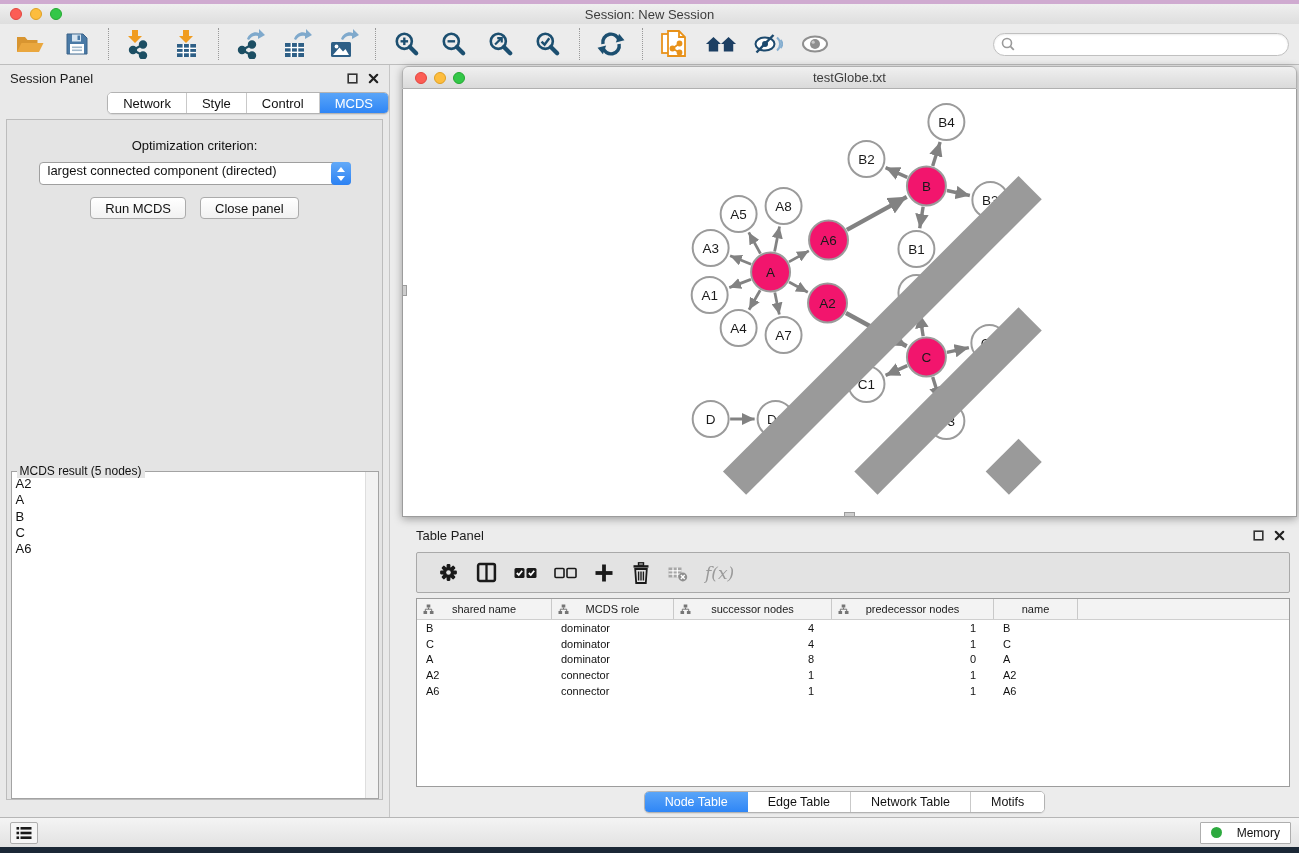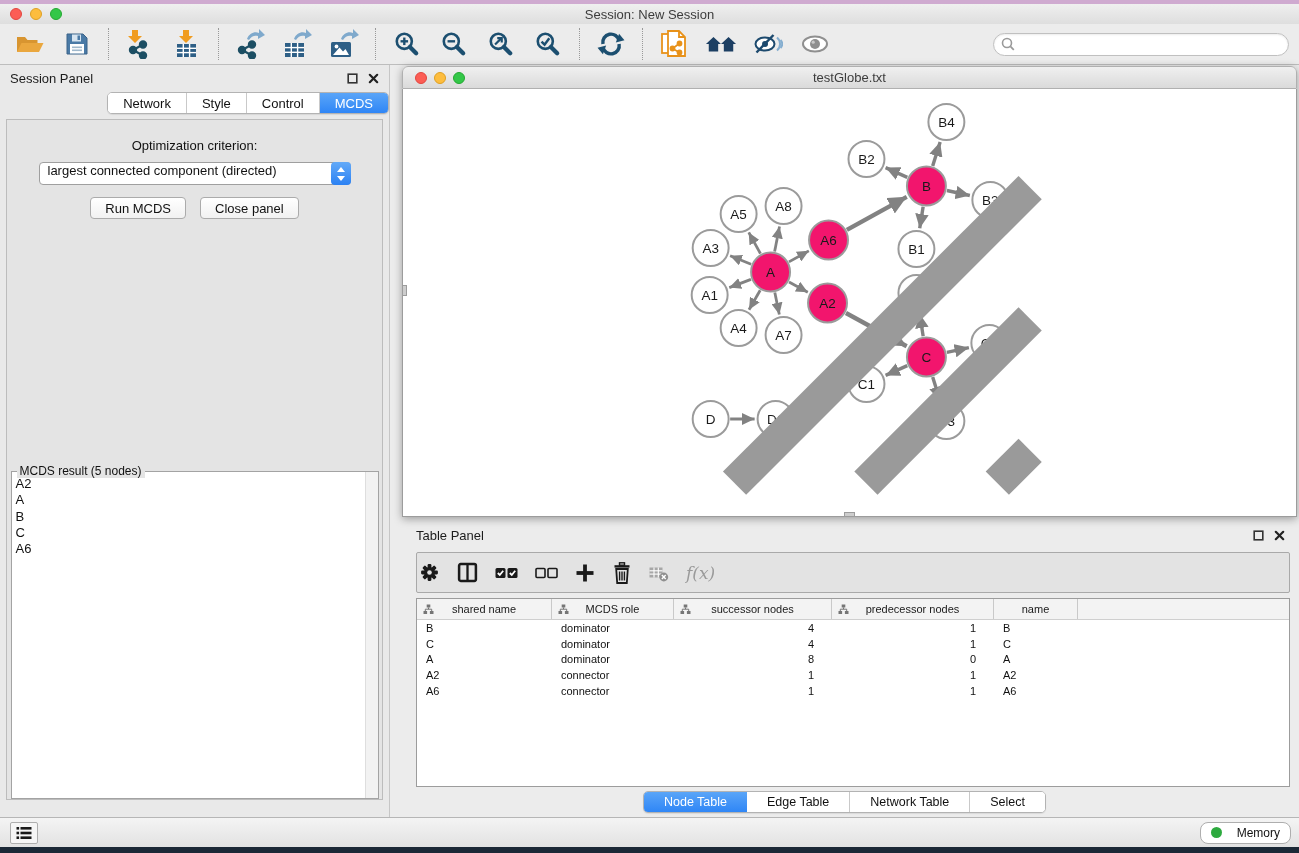--- a/index.html
+++ b/index.html
@@ -50,36 +50,36 @@
 .net-titlebar{height:23px;background:linear-gradient(#f0f0f0,#dadada);border:1px solid #b0b0b0;border-radius:6px 6px 0 0;position:relative;display:flex;align-items:center;justify-content:center}
 .net-lights{position:absolute;left:12px;top:5px;display:flex;gap:7px}
 .net-content{flex:1;border:1px solid #9c9c9c;border-top:none;background:#fff;position:relative;overflow:hidden}
 .net-content svg{position:absolute;inset:0;width:100%;height:100%}
 .handle-bottom{position:absolute;bottom:0;left:50%;margin-left:-6px;width:11px;height:4px;background:#cdcdcd;border:1px solid #9c9c9c;border-bottom:none}
 .handle-left{position:absolute;left:0;top:46%;width:4px;height:11px;background:#cdcdcd;border:1px solid #9c9c9c;border-left:none}
 .grip{position:absolute;right:1px;bottom:1px;width:13px;height:13px}
 
 .table-panel{margin-top:5px;flex:1;display:flex;flex-direction:column;min-height:0}
 .tp-header{height:26px;display:flex;align-items:center;padding:0 14px 0 26px;flex:0 0 auto}
-.tp-toolbar{margin:4px 9px 0 26px;height:41px;border:1px solid #a9a9a9;background:#e3e3e3;border-radius:2px;display:flex;align-items:center;gap:17px;padding-left:2px;flex:0 0 auto}
+.tp-toolbar{margin:4px 9px 0 26px;height:41px;border:1px solid #a9a9a9;background:#e3e3e3;border-radius:2px;display:flex;align-items:center;gap:17px;padding-left:21px;flex:0 0 auto}
 .tico{display:flex;align-items:center;justify-content:center}
 .fx{font-family:"DejaVu Serif",serif;font-style:italic;font-size:17px;color:#9a9a9a}
 .tp-table{margin:5px 9px 0 26px;flex:1;border:1px solid #9c9c9c;background:#fff;overflow:hidden;display:flex;flex-direction:column;min-height:0}
 .thead{display:flex;height:21px;background:#f3f3f3;border-bottom:1px solid #cfcfcf;flex:0 0 auto}
 .th{position:relative;display:flex;align-items:center;justify-content:center;border-right:1px solid #c9c9c9;font-size:11px;color:#1a1a1a;flex:0 0 auto}
 .th .tree{position:absolute;left:6px;top:5px}
 .th.filler{flex:1;border-right:none}
 .trow{display:flex;height:15.7px;align-items:center;flex:0 0 auto}
 .td{font-size:11px;color:#111;flex:0 0 auto;white-space:nowrap}
 .tp-tabs{height:30px;display:flex;justify-content:center;align-items:center;flex:0 0 auto}
 .tp-tabs .seg{font-size:12.5px;padding:0 20px}
 
 .statusbar{height:30px;background:linear-gradient(#f4f4f4,#e2e2e2);border-top:1px solid #b6b6b6;display:flex;align-items:center;padding:0 8px 0 10px;flex:0 0 auto}
 .list-btn{width:28px;height:22px;border:1px solid #aeaeae;background:#f6f6f6;border-radius:2px;display:flex;align-items:center;justify-content:center}
-.memory-btn{margin-left:auto;height:22px;border:1px solid #aeaeae;border-radius:8px;background:#fff;display:flex;align-items:center;gap:15px;padding:0 10px;font-size:12px;color:#111}
+.memory-btn{margin-left:auto;height:22px;border:1px solid #aeaeae;border-radius:1px;background:#fff;display:flex;align-items:center;gap:15px;padding:0 10px;font-size:12px;color:#111}
 .memory-dot{width:11px;height:11px;border-radius:50%;background:#2daa3f}
 </style>
 </head>
 <body>
 
 <div class="top-strip"></div>
 
 <div class="app">
 
   <div class="titlebar">
@@ -626,21 +626,21 @@
                 <div class="td" style="width: 162px; text-align: right; padding: 0px 18px 0px 0px;">1</div>
                 <div class="td" style="width: 84px; text-align: left; padding: 0px 0px 0px 9px;">A6</div>
               </div>
             </div>
         </div>
         <div class="tp-tabs">
           <div class="seg-group" id="bottom-tabs">
               <div class="seg active">Node Table</div>
               <div class="seg">Edge Table</div>
               <div class="seg">Network Table</div>
-              <div class="seg">Select</div>
+              <div class="seg">Motifs</div>
             </div>
         </div>
       </div>
     </div>
   </div>
 
   <div class="statusbar">
     <div class="list-btn">
       <svg width="16" height="14" viewBox="0 0 16 14">
           <g fill="#1a1a1a">

